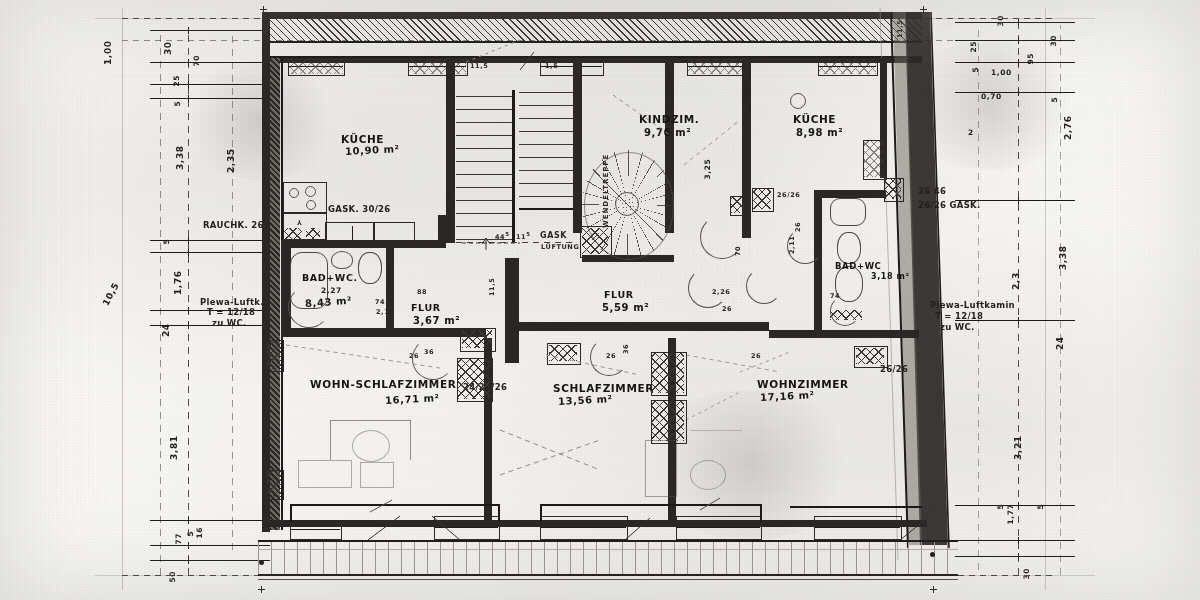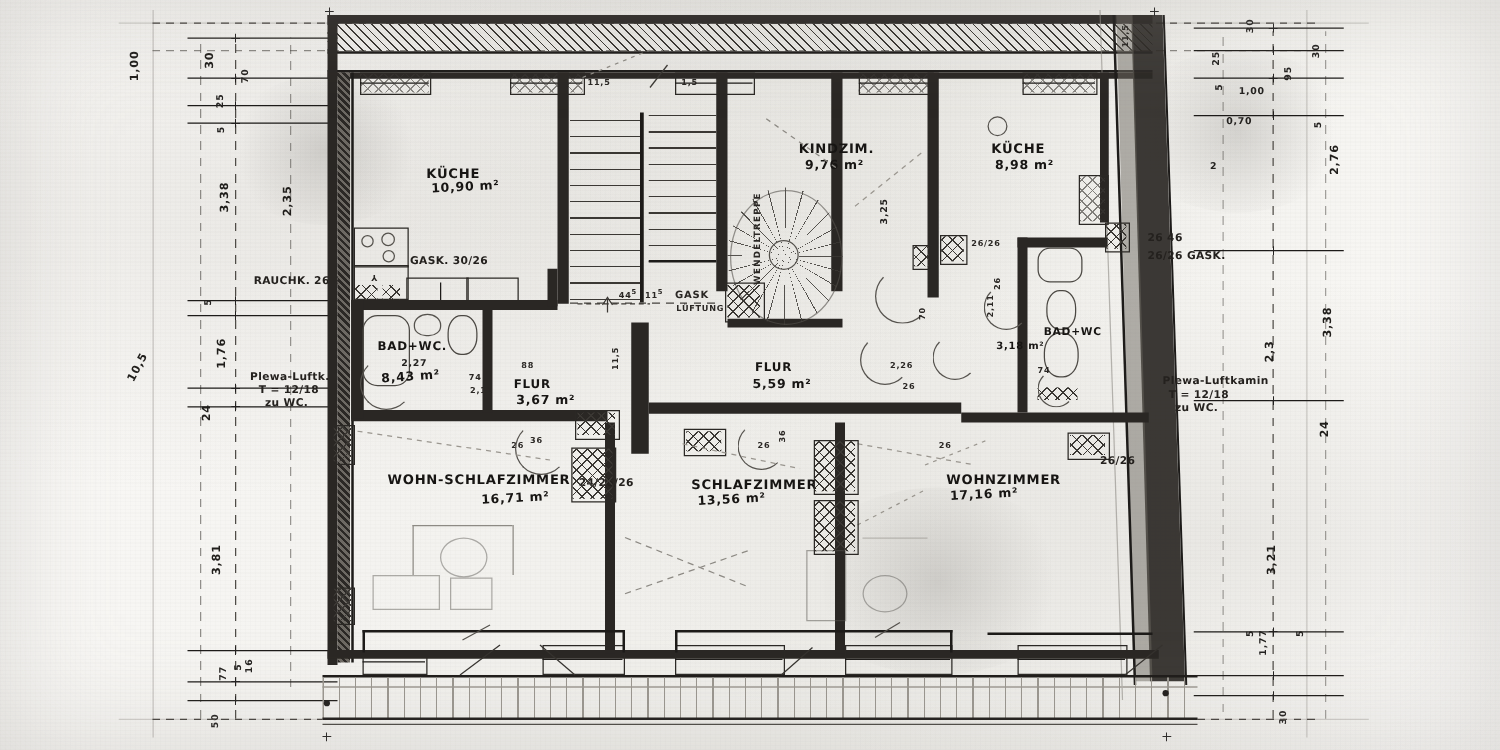--- a/index.html
+++ b/index.html
@@ -332,21 +332,21 @@
 
   <div class="box" style="left:884px;top:178px;width:18px;height:22px;"></div>
   <div class="hatchx" style="left:885px;top:179px;width:16px;height:20px;"></div>
   <div class="hw note" style="left:918px;top:186px;">26 46</div>
   <div class="hw note" style="left:918px;top:200px;">26/26 GASK.</div>
 
   <div class="oval" style="left:830px;top:198px;width:34px;height:26px;border-radius:10px;"></div>
   <div class="oval" style="left:837px;top:232px;width:22px;height:30px;"></div>
   <div class="oval" style="left:835px;top:266px;width:26px;height:34px;"></div>
   <div class="hw rm" style="left:835px;top:261px;font-size:8.5px;">BAD+WC</div>
-  <div class="hw rma" style="left:797px;top:272px;font-size:8px;">3,18 m²</div>
+  <div class="hw rma" style="left:871px;top:272px;font-size:8px;">3,18 m²</div>
   <div class="hw tiny" style="left:830px;top:292px;">74</div>
 
   <div class="hatchx" style="left:830px;top:310px;width:32px;height:10px;"></div>
   <div class="arc" style="left:830px;top:296px;width:28px;height:28px;"></div>
 
   <div class="hw note" style="left:930px;top:300px;">Plewa-Luftkamin</div>
   <div class="hw note" style="left:935px;top:311px;">T = 12/18</div>
   <div class="hw note" style="left:940px;top:322px;">zu WC.</div>
 
   <div class="hw rm" style="left:604px;top:289px;font-size:9.5px;">FLUR</div>

